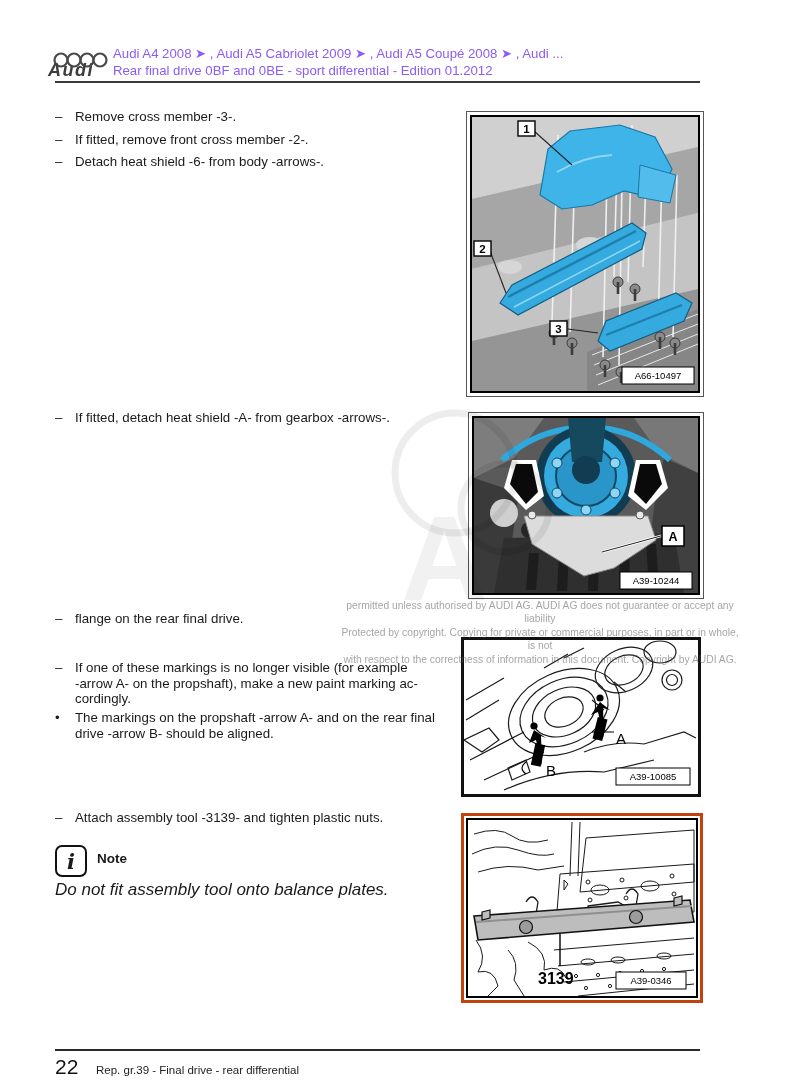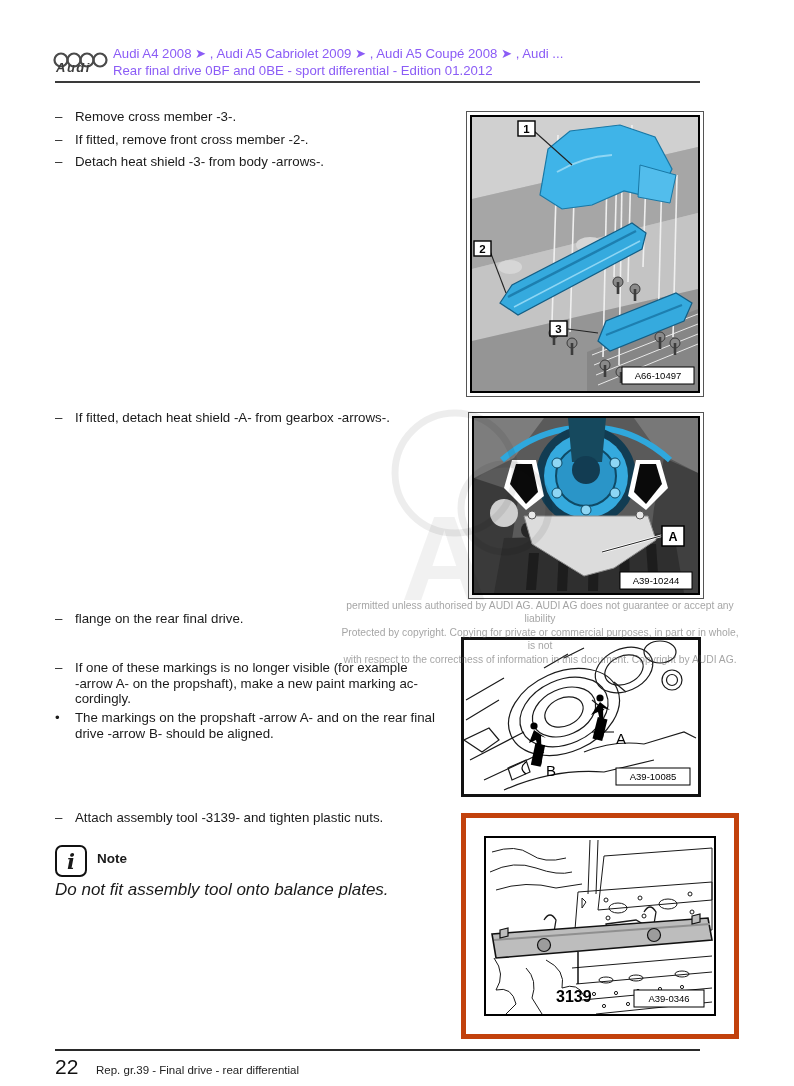--- a/index.html
+++ b/index.html
@@ -3,35 +3,35 @@
 <meta charset="utf-8">
 <style>
   html,body{margin:0;padding:0;background:#ffffff;}
   .page{
     position:relative;width:794px;height:1086px;background:#ffffff;
     font-family:"Liberation Sans","DejaVu Sans",sans-serif;color:#1a1a1a;
     overflow:hidden;
   }
   
   .hdr-logo{position:absolute;left:53px;top:44px;width:56px;height:34px;}
-  .hdr-word{position:absolute;left:56px;top:60px;font-size:13px;font-weight:bold;color:#3d3d3d;letter-spacing:1.5px;font-style:italic;}
+  .hdr-word{position:absolute;left:48px;top:60px;font-size:18px;font-weight:bold;color:#3d3d3d;letter-spacing:1.5px;font-style:italic;}
   .hdr-line{position:absolute;left:113px;font-size:13.2px;color:#8b5cf6;white-space:nowrap;}
   .hdr-line1{top:46px;}
   .hdr-line2{top:63px;}
   .hdr-rule{position:absolute;left:55px;top:81px;width:645px;height:2px;background:#3a3a3a;}
   
   .instr{position:absolute;left:55px;display:flex;z-index:3;}
   .instr .mk{width:20px;flex:0 0 20px;font-size:13.3px;line-height:15.5px;}
   .instr .ln{font-size:13.3px;line-height:15.5px;white-space:nowrap;}
   
   .fig{position:absolute;background:#ffffff;z-index:2;}
   .frame2{border:1px solid #555;padding:3px;}
   .frame2 .inner{border:2.5px solid #000;}
   .frame1{border:3px solid #111;}
-  .frame1g{border:5px solid #c2410c;padding:18px;text-align:right;}
+  .frame1g{border:3px solid #c2410c;padding:2px;text-align:right;}
   .frame1g .inner{border:2.5px solid #000;}
   .fig svg{display:block;}
   
   .note-icon{position:absolute;left:55px;top:845px;width:28px;height:28px;border:2px solid #111;border-radius:7px;
     display:flex;align-items:center;justify-content:center;z-index:3;}
   .note-icon span{font-family:"DejaVu Serif","Liberation Serif",serif;font-style:italic;font-weight:bold;font-size:21px;line-height:21px;}
   .note-label{position:absolute;left:97px;top:851px;font-size:13.5px;font-weight:bold;z-index:3;}
   .note-body{position:absolute;left:55px;top:880px;font-size:17px;font-style:italic;z-index:3;}
   
   .ftr-rule{position:absolute;left:55px;top:1049px;width:645px;height:2px;background:#2a2a2a;}
@@ -68,21 +68,21 @@
   </div>
   <div class="instr" style="top:132px">
     <div class="mk">–</div>
     <div>
         <div class="ln">If fitted, remove front cross member -2-.</div>
       </div>
   </div>
   <div class="instr" style="top:154px">
     <div class="mk">–</div>
     <div>
-        <div class="ln">Detach heat shield -3- from body -arrows-.</div>
+        <div class="ln">Detach heat shield -6- from body -arrows-.</div>
       </div>
   </div>
   <div class="instr" style="top:410px">
     <div class="mk">–</div>
     <div>
         <div class="ln">If fitted, detach heat shield -A- from gearbox -arrows-.</div>
       </div>
   </div>
   <div class="instr" style="top:611px">
     <div class="mk">–</div>

